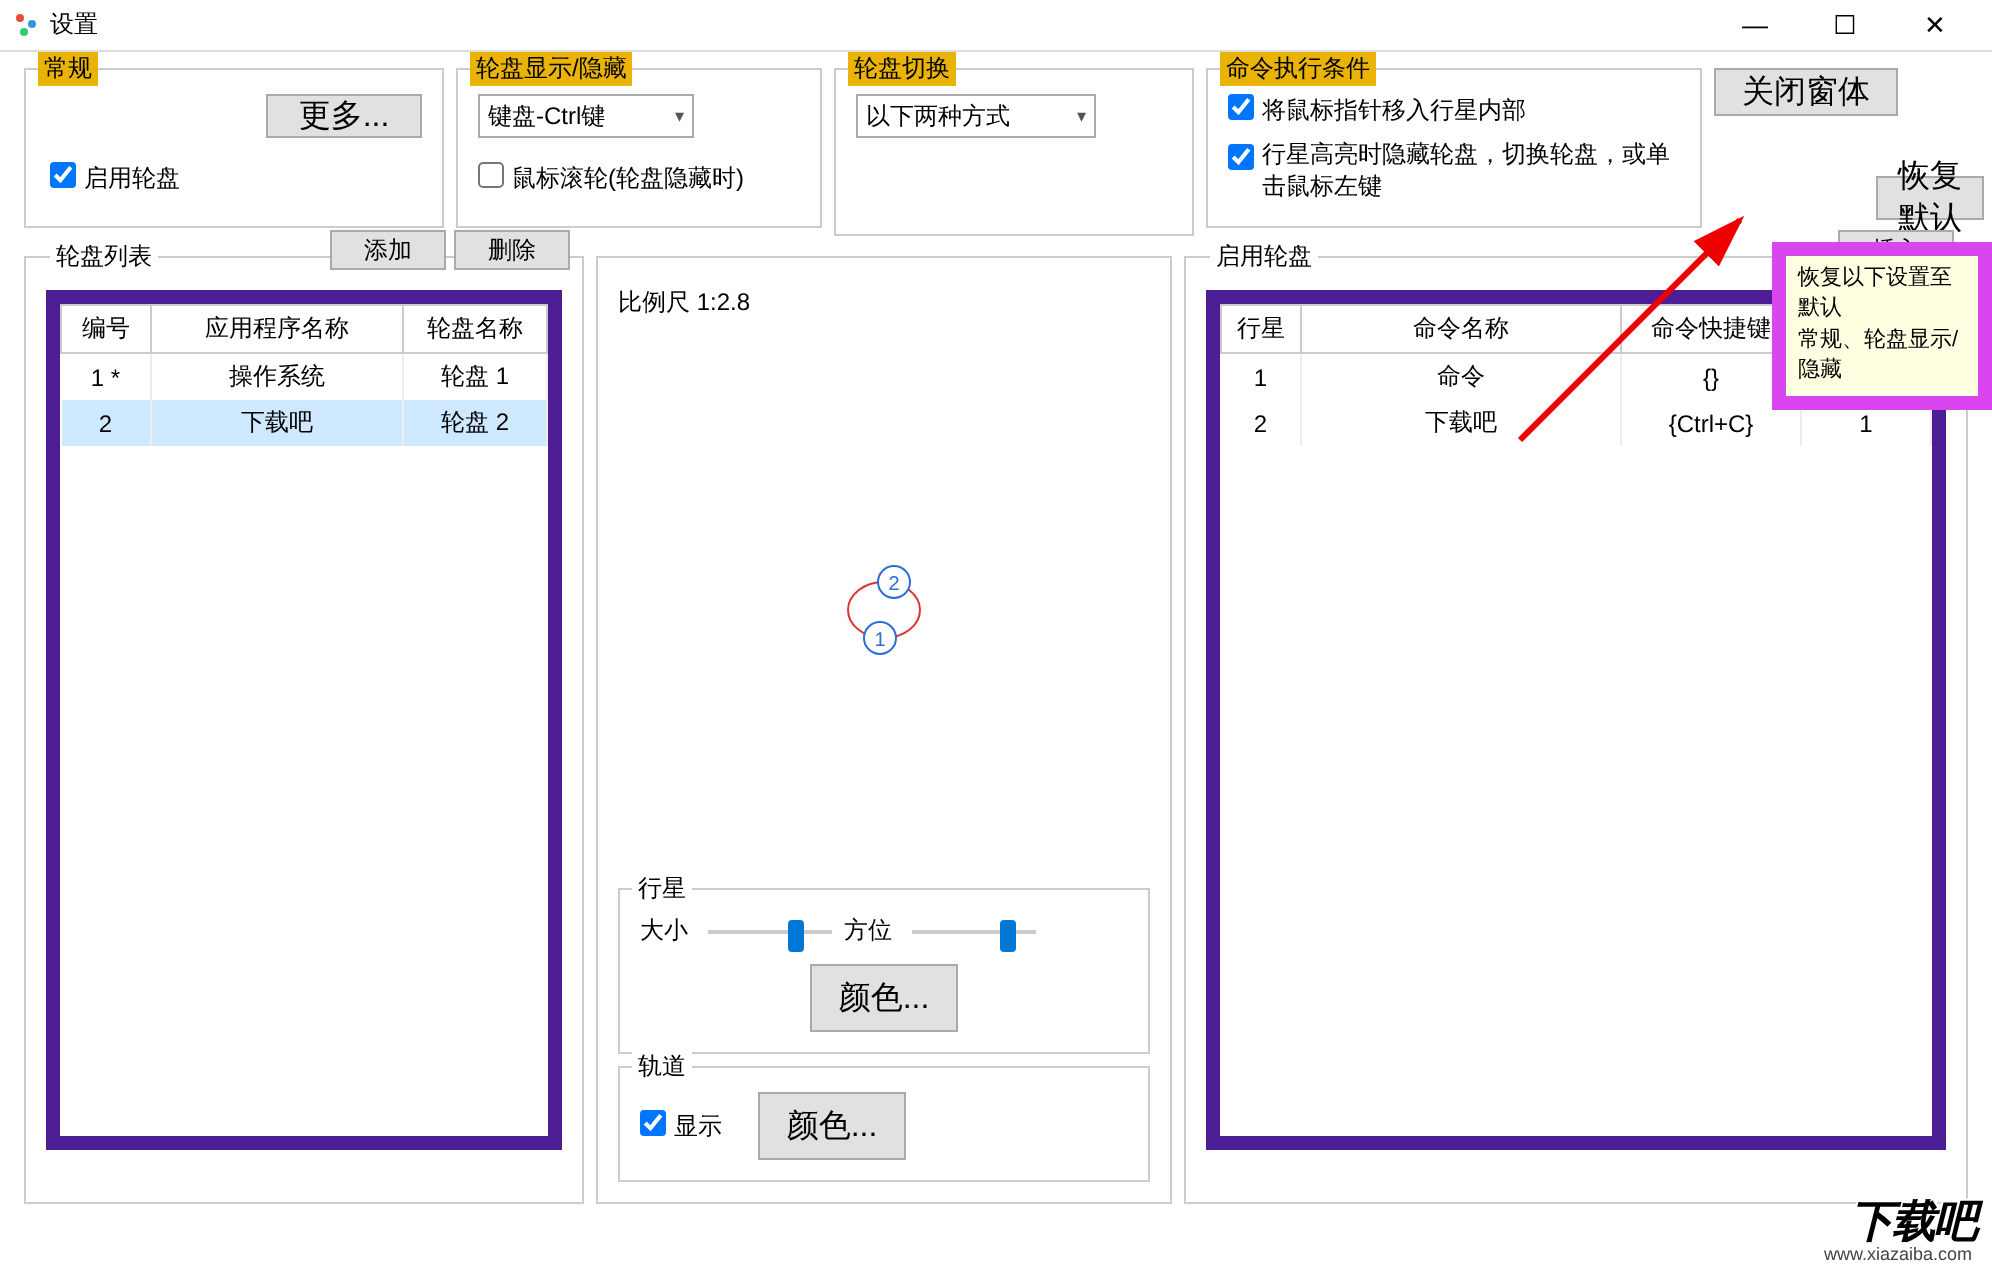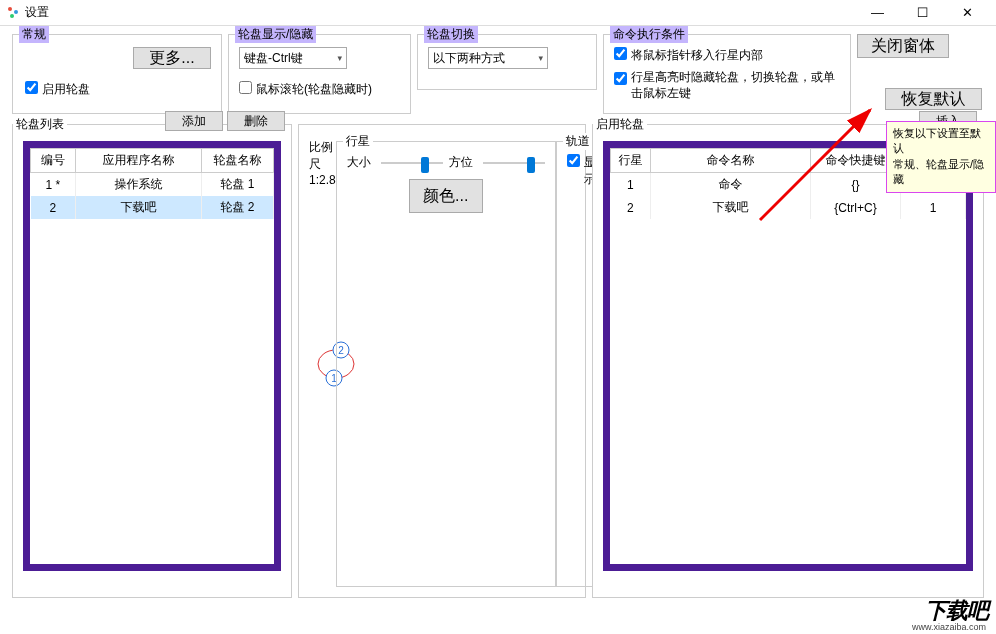--- a/index.html
+++ b/index.html
@@ -34,41 +34,41 @@
 .group {
   border: 1px solid #ccc;
   padding: 8px 10px 10px 10px;
   position: relative;
   background: #fff;
 }
 .group-title {
   position: absolute;
   top: -9px;
   left: 6px;
-  background: #c4b5fd;
+  background: #eab308;
   padding: 0 3px;
   font-size: 12px;
 }
 .g-general { width: 210px; height: 80px; }
 .g-display { width: 183px; height: 80px; }
-.g-switch { width: 180px; height: 56px; }
+.g-switch { width: 180px; height: 84px; }
 .g-cond { width: 248px; height: 80px; }
 .btn {
   border: 1px solid #aaa;
   background: #e1e1e1;
   padding: 2px 10px;
   font-size: 16px;
   font-family: inherit;
   height: 22px;
   display: inline-flex;
   align-items: center;
   justify-content: center;
 }
 .btn-more { width: 78px; position: absolute; right: 10px; top: 12px; }
-.btn-restore { position: absolute; right: 14px; top: 88px; width: 97px; height: 22px; }
+.btn-restore { position: absolute; right: 4px; top: 88px; width: 54px; height: 22px; }
 .combo {
   border: 1px solid #aaa;
   height: 22px;
   display: inline-flex;
   align-items: center;
   padding: 0 4px;
   background: #fff;
   width: 108px;
   justify-content: space-between;
 }
@@ -84,26 +84,26 @@
 }
 .panel {
   border: 1px solid #ccc;
   position: relative;
   padding: 10px;
   background: #fff;
 }
 .panel-title {
   position: absolute;
   top: -9px;
-  left: 0;
+  left: 12px;
   background: #fff;
   padding: 0 3px;
 }
 .panel-left { width: 280px; }
-.panel-mid { width: 288px; display:flex; flex-direction:row; }
+.panel-mid { width: 288px; display:flex; flex-direction:column; }
 .panel-right { flex: 1; }
 .panel-hdr-btns { position: absolute; top: -14px; right: 6px; display: flex; gap: 4px; }
 .sm-btn { width: 58px; height: 20px; border:1px solid #aaa; background:#e1e1e1; font-size:12px; display:flex;align-items:center;justify-content:center; }
 
 .tbl { width: 100%; border: 1px solid #ccc; border-collapse: collapse; font-size: 12px; }
 .tbl th { border: 1px solid #ccc; padding: 3px 4px; font-weight: normal; background: #fff; }
 .tbl td { border-right: 1px solid #eee; padding: 3px 4px; text-align: center; }
 .tbl tr.sel td { background: #cde8ff; }
 .tbl-wrap { height: 430px; border: 7px solid #4c1d95; overflow: hidden; margin-top: 6px; }
 .tbl-wrap table { border: none; }
@@ -129,21 +129,21 @@
 }
 .slider-track { position:absolute; left:0; right:0; top:7px; height:2px; background:#ccc; }
 .slider-thumb { position:absolute; top:2px; width:8px; height:16px; background:#0078d7; border-radius:2px; }
 .color-btn { width: 74px; height: 34px; }
 
 .tooltip {
   position: absolute;
   right: 0;
   top: 121px;
   background: #ffffe1;
-  border: 1px solid #d946ef;
+  border: 7px solid #d946ef;
   padding: 4px 6px;
   font-size: 11px;
   line-height: 1.4;
   width: 110px;
 }
 .arrow-anno {
   position: absolute;
   pointer-events: none;
   z-index: 100;
 }

